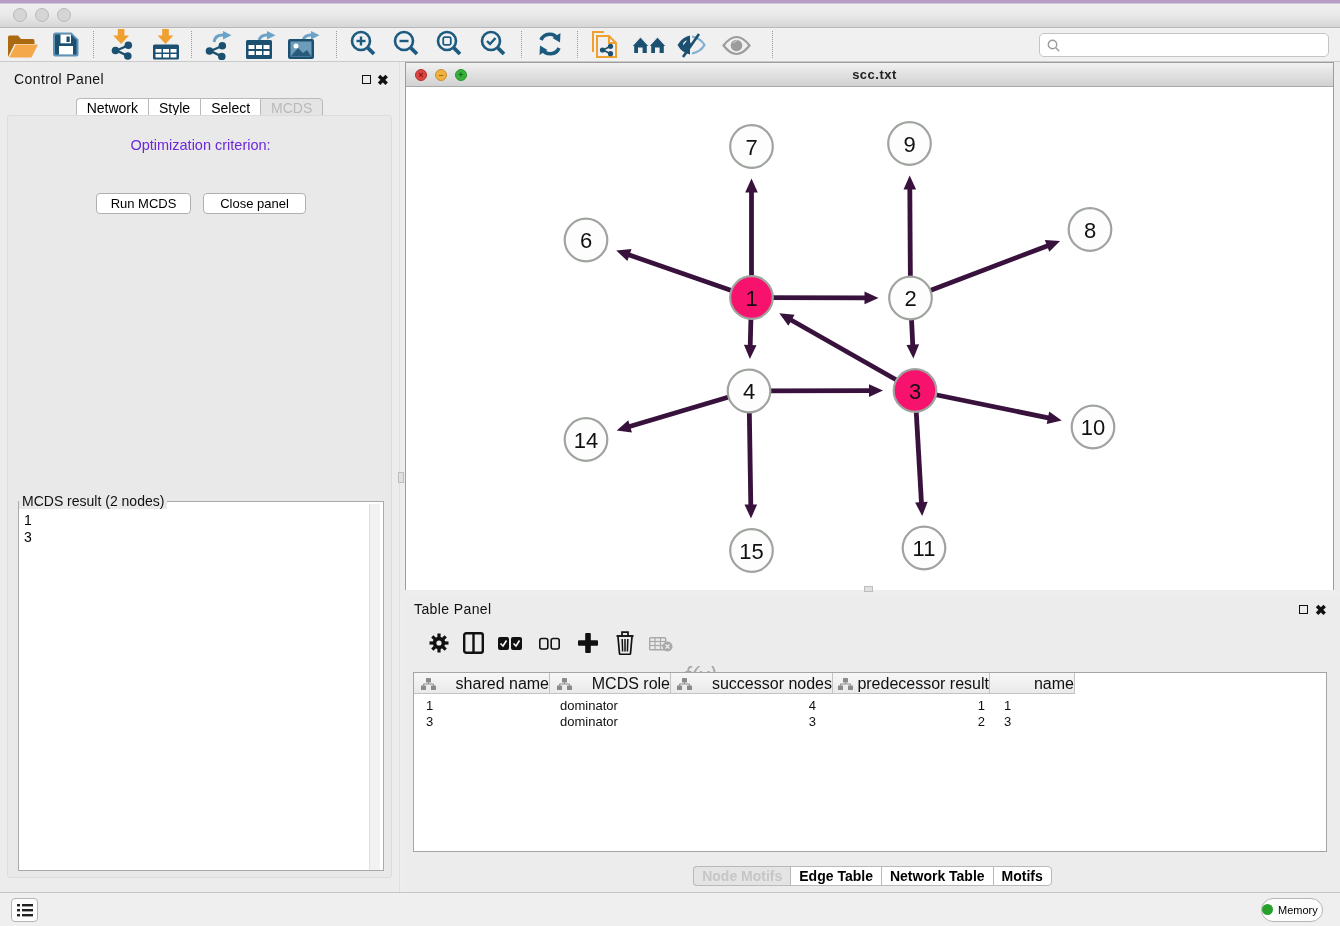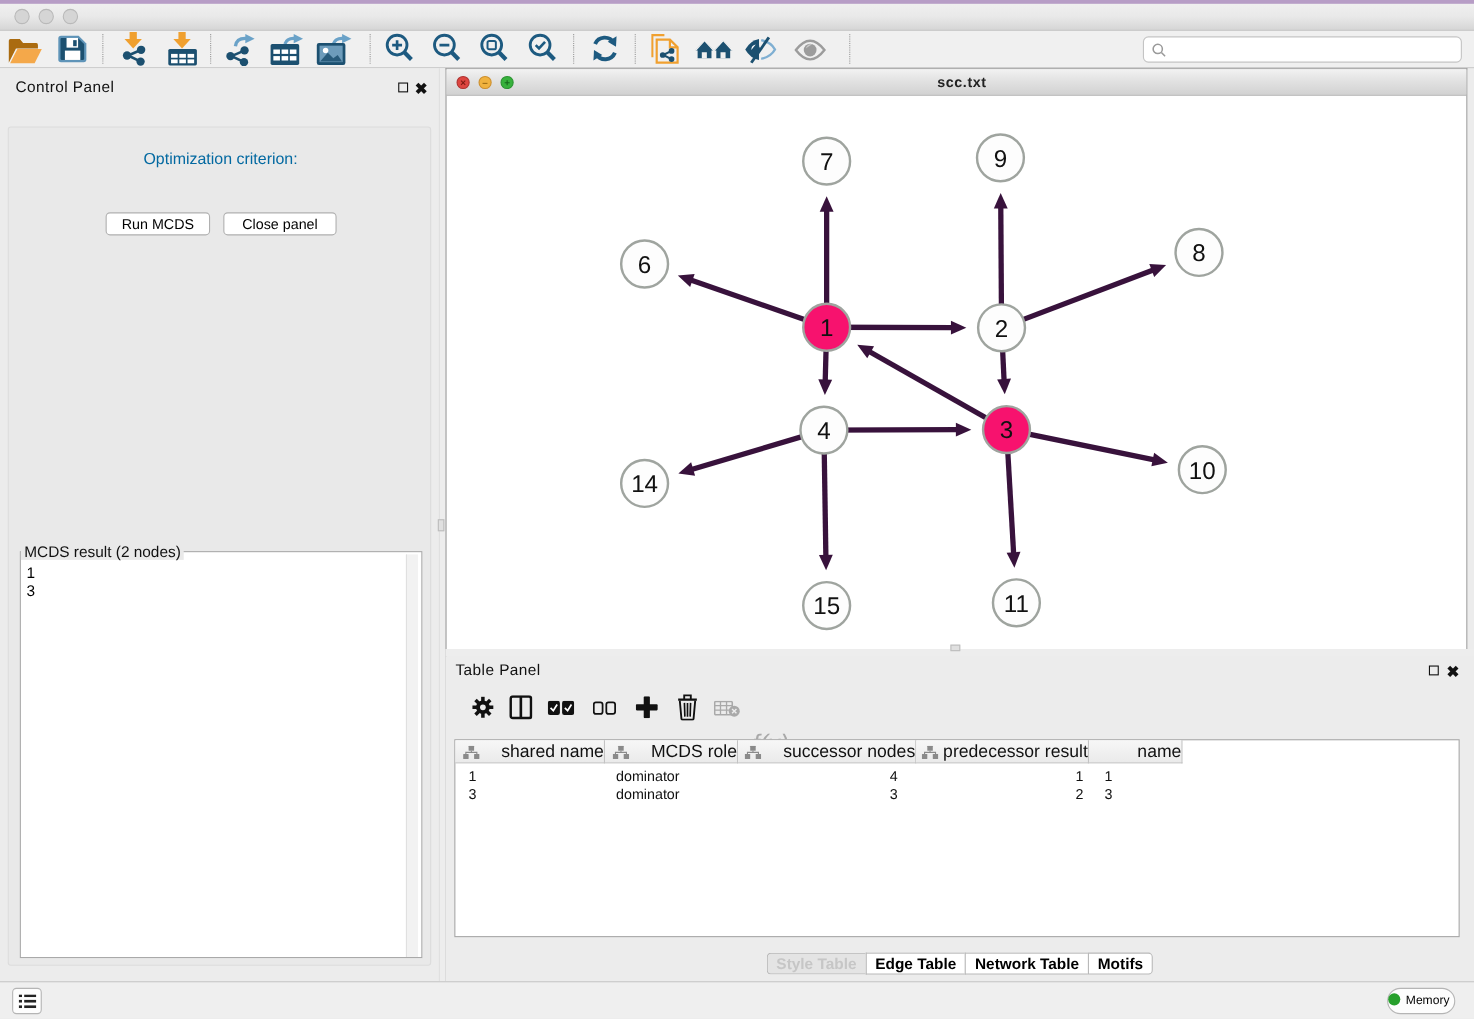--- a/index.html
+++ b/index.html
@@ -21,21 +21,21 @@
 #cpanel .hdr { left:14px; top:9px; font-size:14px; color:#111; letter-spacing:0.4px; }
 .winbtn { font-size:13px; color:#111; }
 .tabs { top:36px; left:0; width:399px; height:20px; text-align:center; }
 .tab { display:inline-block; height:20px; line-height:19px; padding:0 10px; font-size:14px;
   background:#fff; border:1px solid #b9b9b9; border-right:none; vertical-align:top; }
 .tab.first { border-top-left-radius:4px; border-bottom-left-radius:4px; }
 .tab.sel { background:#e4e4e4; color:#b9b9b9; border-right:1px solid #b9b9b9;
   border-top-right-radius:4px; border-bottom-right-radius:4px; }
 #mcdspanel { left:7px; top:53px; width:385px; height:763px; background:#e9e9e9;
   border:1px solid #dcdcdc; border-radius:3px; }
-#optlabel { left:0; top:21px; width:385px; text-align:center; font-size:14.5px; color:#0369a1; }
+#optlabel { left:0; top:21px; width:385px; text-align:center; font-size:14.5px; color:#6d28d9; }
 #dropdown { left:37px; top:45px; width:311px; height:19px; background:#fff;
   border:1px solid #b5b5b5; border-radius:4px; font-size:14px; line-height:17px; padding-left:13px; }
 .btn { height:21px;  background:#fff; border:1px solid #b0b0b0; border-radius:4px;
   font-size:13px; text-align:center; line-height:19px; }
 #fieldset { left:10px; top:385px; width:366px; height:370px; border:1px solid #a9a9a9; background:#fff; }
 #fslegend { left:11px; top:377px; background:#e9e9e9; padding:0 3px; font-size:14px; color:#111; }
 #fsscroll { right:3px; top:2px; width:11px; height:366px; background:#f2f2f2; border-left:1px solid #e0e0e0; }
 
 #vdivider { left:399px; top:62px; width:6px; height:830px; background:#ededed; border-left:1px solid #e0e0e0; }
 #vdivider .bar { left:5px; top:0; width:1px; height:830px; background:#ababab; }
@@ -242,20 +242,23 @@
       <circle cx="6.5" cy="6.5" r="4.2" fill="none" stroke="#9a9a9a" stroke-width="1.4"></circle>
       <line x1="9.8" y1="9.8" x2="13.2" y2="13.2" stroke="#9a9a9a" stroke-width="1.4"></line>
     </svg>
   </div>
 </div>
 
 <div class="abs" id="cpanel">
   <div class="abs hdr">Control Panel</div>
   <div class="abs" style="left:362px; top:13px; width:9px; height:9px; border:1.5px solid #111;"></div>
   <div class="abs winbtn" style="left:377px; top:10px; font-weight:bold; font-size:14px;">✖</div>
+  <div class="abs tabs">
+    <span class="tab first">Network</span><span class="tab">Style</span><span class="tab">Select</span><span class="tab sel">MCDS</span>
+  </div>
   <div class="abs" id="mcdspanel">
     <div class="abs" id="optlabel">Optimization criterion:</div>
     <div class="abs btn" style="left:88px; top:77px; width:95px;">Run MCDS</div>
     <div class="abs btn" style="left:195px; top:77px; width:103px;">Close panel</div>
     <div class="abs" id="fieldset">
       <div class="abs" style="left:5px; top:10px; font-size:14px; line-height:17px;">1<br>3</div>
       <div class="abs" id="fsscroll"></div>
     </div>
     <div class="abs" id="fslegend">MCDS result (2 nodes)</div>
   </div>
@@ -444,21 +447,21 @@
     <div class="abs trow" style="left:257px; top:25px; width:145px; text-align:right;">4</div>
     <div class="abs trow" style="left:419px; top:25px; width:152px; text-align:right;">1</div>
     <div class="abs trow" style="left:590px; top:25px;">1</div>
     <div class="abs trow" style="left:12px; top:41px;">3</div>
     <div class="abs trow" style="left:146px; top:41px;">dominator</div>
     <div class="abs trow" style="left:257px; top:41px; width:145px; text-align:right;">3</div>
     <div class="abs trow" style="left:419px; top:41px; width:152px; text-align:right;">2</div>
     <div class="abs trow" style="left:590px; top:41px;">3</div>
   </div>
   <div class="abs btabs">
-    <span class="btab first">Style Table</span><span class="btab">Edge Table</span><span class="btab">Network Table</span><span class="btab last">Motifs</span>
+    <span class="btab first">Node Motifs</span><span class="btab">Edge Table</span><span class="btab">Network Table</span><span class="btab last">Motifs</span>
   </div>
 </div>
 
 <div class="abs" id="statusbar">
   <div class="abs" id="listbtn">
     <svg class="icon" style="left:5px;top:5px;" width="16" height="13" viewBox="0 0 16 13">
       <g fill="#222">
           <rect x="0" y="0" width="3" height="2.4"></rect>
           <rect x="5" y="0" width="11" height="2.4"></rect>
       <rect x="0" y="5" width="3" height="2.4"></rect>

